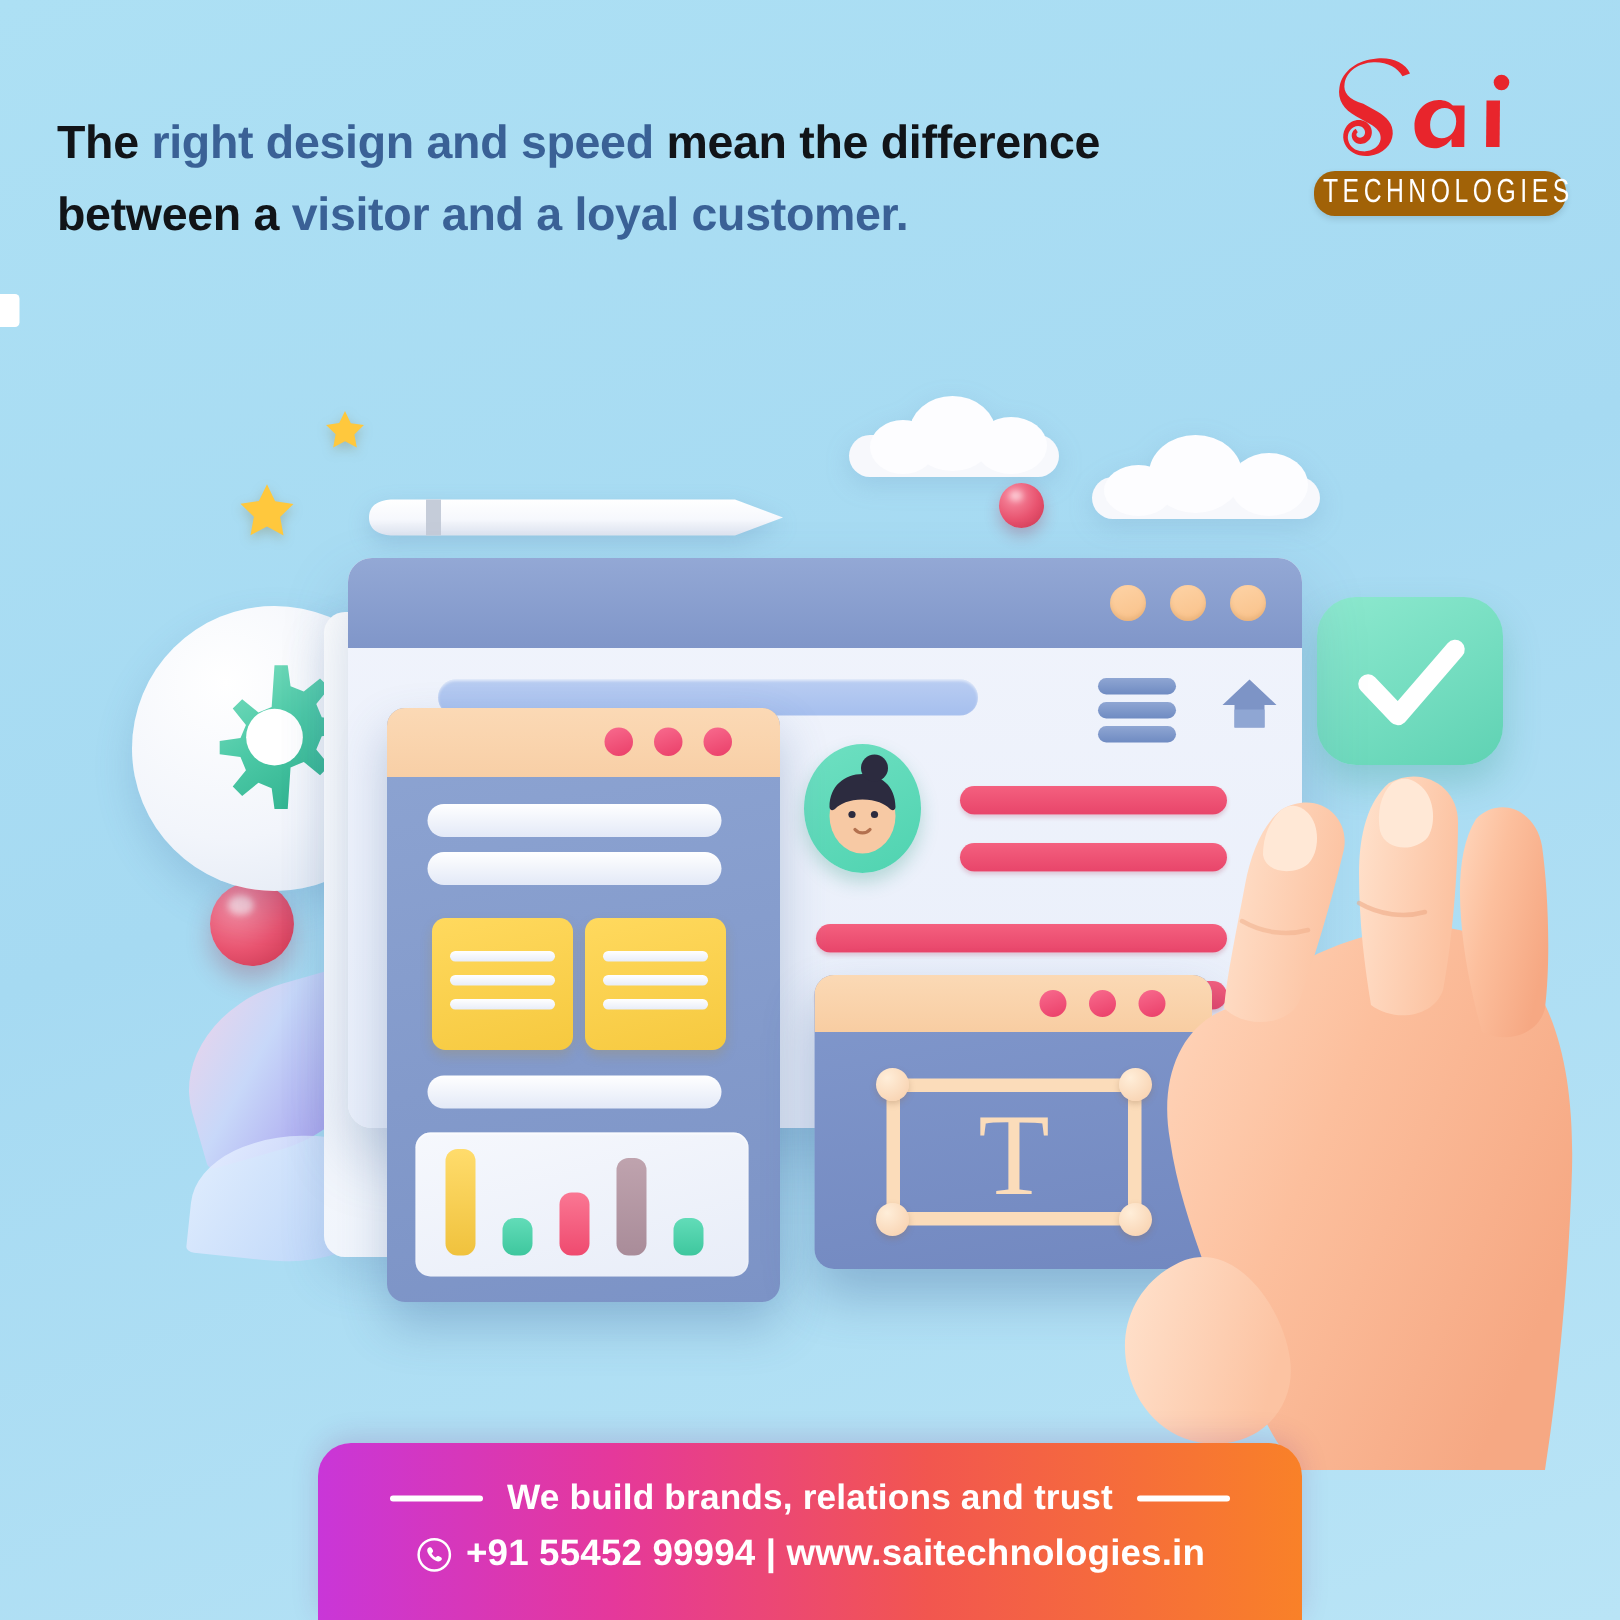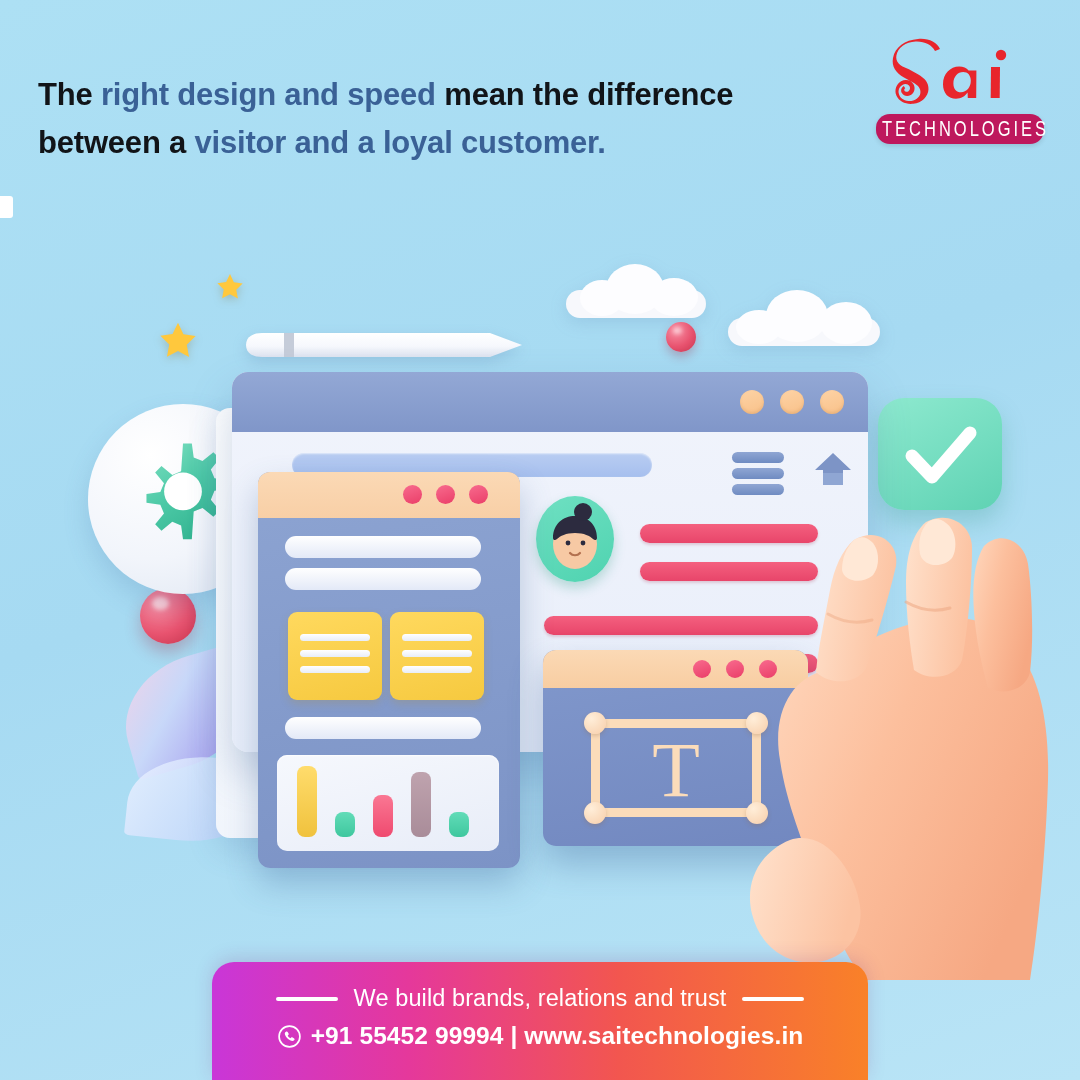--- a/index.html
+++ b/index.html
@@ -17,21 +17,21 @@
     font-size:37px; font-weight:700; letter-spacing:-0.4px;
     color:#e0143c; line-height:1.18; white-space:nowrap;
   }
   .h-body { margin-top:9px; font-size:31px; font-weight:700; line-height:1.55; color:#111418; letter-spacing:-0.2px; }
   .h-body .accent { color:#3a6196; }
 
   
   .logo { position:absolute; right:36px; top:34px; width:168px; text-align:center; }
   .logo-sai { display:block; height:84px; }
   .logo-pill {
-    margin-top:-4px; background:#be185d; border-radius:14px;
+    margin-top:-4px; background:#a16207; border-radius:14px;
     padding:5px 6px 6px; box-shadow:0 2px 5px rgba(0,0,0,.12);
   }
   .logo-pill span {
     display:block; color:#ffffff; font-size:16.5px; letter-spacing:3.0px;
     font-weight:400; font-family:"Liberation Sans", sans-serif;
     transform:scaleY(1.35); transform-origin:center;
   }
 
   
   .edge-notch { position:absolute; left:0; top:196px; width:13px; height:22px; background:#ffffff; border-radius:0 3px 3px 0; }
@@ -153,21 +153,21 @@
   
   .footer {
     position:absolute; left:212px; top:962px; width:656px; height:118px;
     border-radius:22px 22px 0 0;
     background:linear-gradient(90deg,#c936d8 0%,#e5389b 30%,#f2564f 62%,#f98128 100%);
     box-shadow:0 -4px 18px rgba(120,40,120,.18);
     text-align:center; overflow:hidden;
   }
   .f-row1 { margin-top:23px; display:flex; align-items:center; justify-content:center; gap:16px; }
   .f-rule { width:62px; height:4px; background:#fff; border-radius:3px; }
-  .f-tag { color:#ffffff; font-size:23.5px; font-weight:400; letter-spacing:.1px; white-space:nowrap; }
+  .f-tag { color:#ffffff; font-size:23.5px; font-weight:700; letter-spacing:.1px; white-space:nowrap; }
   .f-row2 { margin-top:10px; display:flex; align-items:center; justify-content:center; gap:9px; }
   .f-contact { color:#ffffff; font-size:24.5px; font-weight:700; letter-spacing:.1px; white-space:nowrap; }
 </style>
 </head>
 <body>
 
 <div class="stage">
 
   <div class="edge-notch"></div>
 

